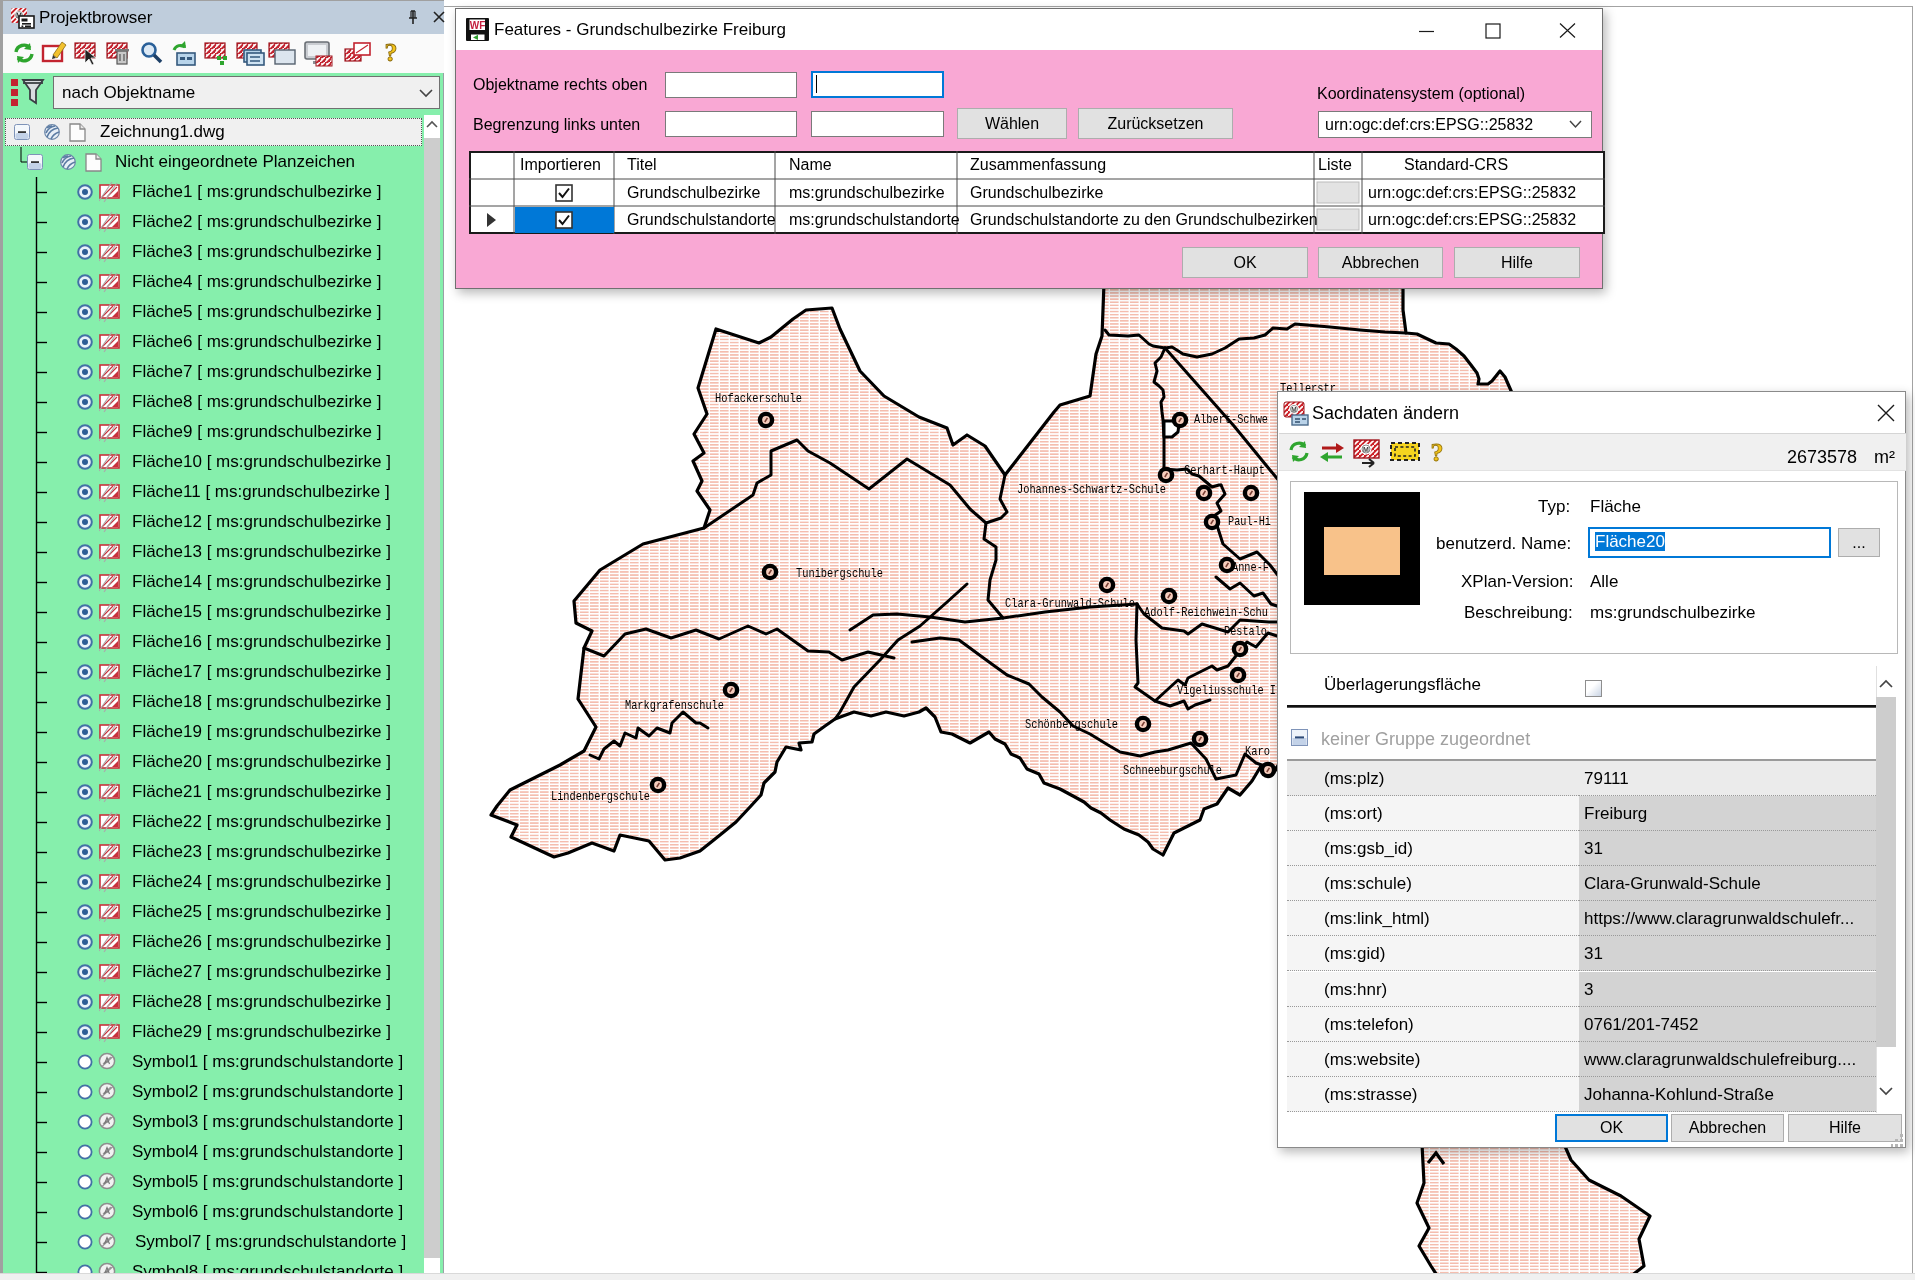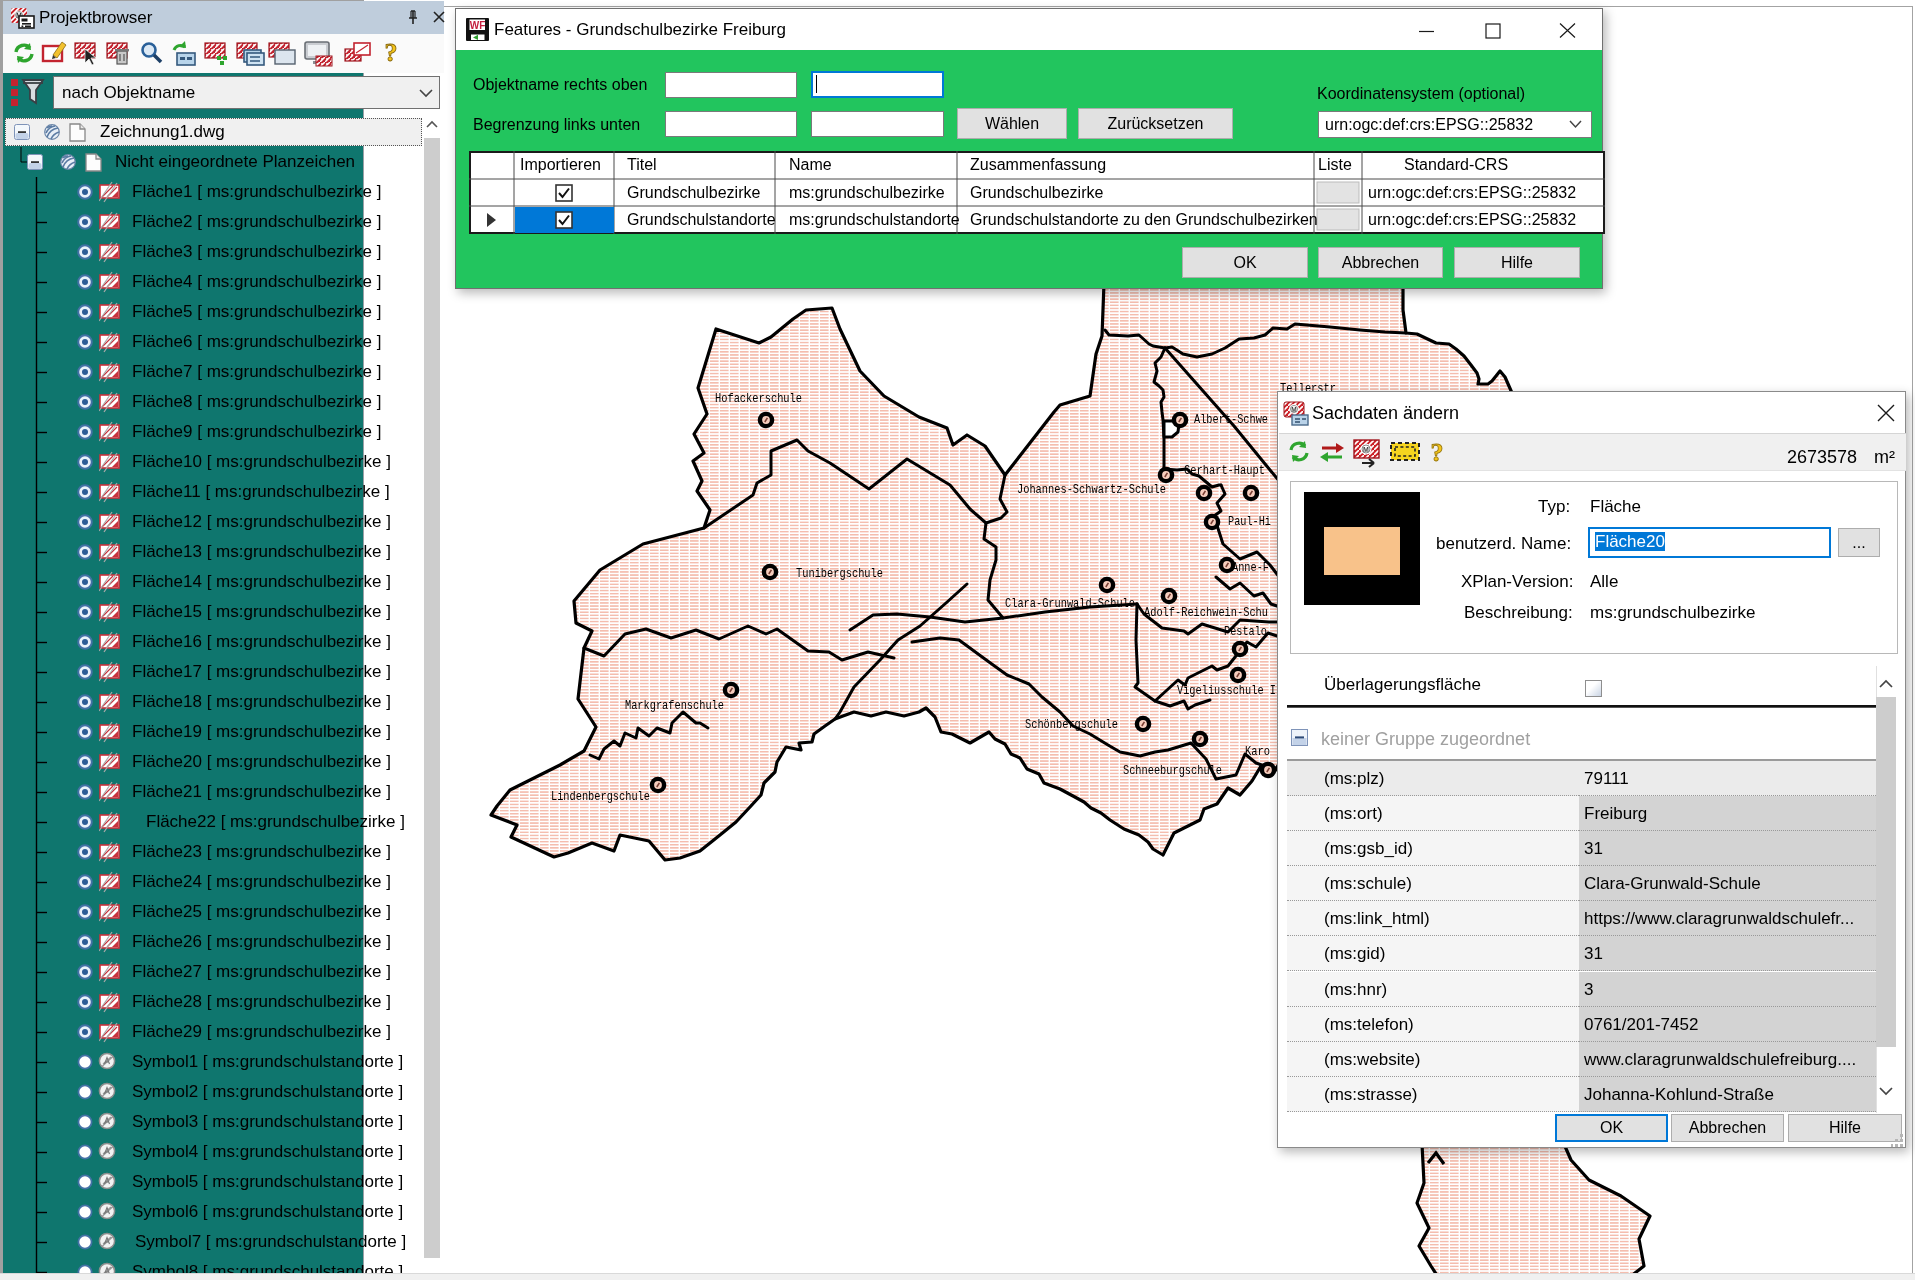--- a/index.html
+++ b/index.html
@@ -140,21 +140,21 @@
     <text x="1228" y="525" font-family="Liberation Mono,monospace" font-size="13" fill="#000" textLength="43" lengthAdjust="spacingAndGlyphs">Paul-Hi</text>
     <text x="1232" y="571" font-family="Liberation Mono,monospace" font-size="13" fill="#000" textLength="37" lengthAdjust="spacingAndGlyphs">Anne-F</text>
     <text x="1184" y="474" font-family="Liberation Mono,monospace" font-size="13" fill="#000" textLength="81" lengthAdjust="spacingAndGlyphs">Gerhart-Haupt</text>
     <text x="1194" y="423" font-family="Liberation Mono,monospace" font-size="13" fill="#000" textLength="74" lengthAdjust="spacingAndGlyphs">Albert-Schwe</text>
     <text x="1245" y="755" font-family="Liberation Mono,monospace" font-size="13" fill="#000" textLength="25" lengthAdjust="spacingAndGlyphs">Karo</text>
     <text x="1280" y="392" font-family="Liberation Mono,monospace" font-size="13" fill="#000" textLength="56" lengthAdjust="spacingAndGlyphs">Tellerstr</text>
     <line x1="444" y1="6.5" x2="1912" y2="6.5" stroke="#a3a3a3" stroke-width="1"></line>
     <line x1="1912.5" y1="6" x2="1912.5" y2="1280" stroke="#a3a3a3" stroke-width="1"></line>
   </svg>
 <div class="abs" style="left:0;top:1273px;width:1915px;height:7px;background:#f0f0f0;border-top:1px solid #d9d9d9;z-index:10"></div>
-<div class="abs" style="left:0;top:0;width:364px;height:1280px;background:#0f766e;border-right:1px solid #9aa0a6;border-left:3px solid #a0a0a0;border-top:1px solid #a0a0a0">
+<div class="abs" style="left:0;top:0;width:444px;height:1280px;background:#86efac;border-right:1px solid #9aa0a6;border-left:3px solid #a0a0a0;border-top:1px solid #a0a0a0">
     <div class="abs" style="left:0;top:0;width:441px;height:33px;background:#bfcddc"></div>
     <svg class="abs" style="left:7px;top:6px" width="26" height="24" viewBox="0 0 26 24">
 <defs>
         <pattern id="rh" width="5" height="5" patternUnits="userSpaceOnUse">
 <rect width="5" height="5" fill="#cc2027"></rect>
           <path d="M0,5 L5,0 M-1,1 L1,-1 M4,6 L6,4" stroke="#fff" stroke-width="1.6"></path>
         </pattern>
       </defs>
 <rect x="1" y="1" width="16" height="15" rx="2" fill="url(#rh)"></rect>
 <circle cx="9" cy="8" r="4.6" fill="#fff"></circle>
@@ -513,21 +513,21 @@
       <svg class="abs" style="left:96px;top:666px" width="21" height="22">
         <use href="#rhatch"></use>
       </svg>
       <div class="lbl" style="left:129px;top:667px">Fläche21 [ ms:grundschulbezirke ]</div>
       <svg class="abs" style="left:74px;top:699px" width="16" height="16">
         <use href="#radio"></use>
       </svg>
       <svg class="abs" style="left:96px;top:696px" width="21" height="22">
         <use href="#rhatch"></use>
       </svg>
-      <div class="lbl" style="left:143px;top:697px">Fläche22 [ ms:grundschulbezirke ]</div>
+      <div class="lbl" style="left:129px;top:697px">Fläche22 [ ms:grundschulbezirke ]</div>
       <svg class="abs" style="left:74px;top:729px" width="16" height="16">
         <use href="#radio"></use>
       </svg>
       <svg class="abs" style="left:96px;top:726px" width="21" height="22">
         <use href="#rhatch"></use>
       </svg>
       <div class="lbl" style="left:129px;top:727px">Fläche23 [ ms:grundschulbezirke ]</div>
       <svg class="abs" style="left:74px;top:759px" width="16" height="16">
         <use href="#radio"></use>
       </svg>
@@ -626,21 +626,21 @@
         <use href="#nosym"></use>
       </svg>
       <div class="lbl" style="left:129px;top:1147px">Symbol8 [ ms:grundschulstandorte ]</div>
     </div>
     <div class="abs" style="left:421px;top:114px;width:16px;height:1160px;background:#fff"></div>
     <svg class="abs" style="left:421px;top:117px" width="16" height="14" viewBox="0 0 16 14">
       <path d="M3,9 L8,4 L13,9" fill="none" stroke="#555" stroke-width="1.6"></path>
     </svg>
     <div class="abs" style="left:421px;top:137px;width:16px;height:1120px;background:#cdcdcd"></div>
   </div>
-<div class="abs" style="left:455px;top:8px;width:1148px;height:281px;background:#22c55e;border:1px solid #707070;box-shadow:3px 4px 10px rgba(0,0,0,0.28)">
+<div class="abs" style="left:455px;top:8px;width:1148px;height:281px;background:#f9a8d4;border:1px solid #707070;box-shadow:3px 4px 10px rgba(0,0,0,0.28)">
     <div class="abs" style="left:0;top:0;width:1146px;height:41px;background:#fff"></div>
     <svg class="abs" style="left:9px;top:8px" width="25" height="25" viewBox="0 0 25 25">
 <path d="M1,2 Q1,1 2,1 L23,1 Q24,1 24,2 L24,23 Q24,24 23,24 L2,24 Q1,24 1,23 Z" fill="#111"></path>
 <rect x="4.5" y="2.5" width="15.5" height="10.5" fill="#fff"></rect>
 <text x="12.5" y="11.5" font-size="10" font-weight="bold" text-anchor="middle" fill="#c41f3e" font-family="Liberation Sans">WF</text>
 <rect x="6" y="17.5" width="13.5" height="5.5" fill="#fff"></rect>
 <path d="M13,17.8 L8,20.4 L13,23 Z" fill="#2f9e2f"></path>
 </svg>
     <div class="lbl" style="left:38px;top:11px;font-size:17px">Features - Grundschulbezirke Freiburg</div>
     <svg class="abs" style="left:958px;top:13px" width="170" height="17" viewBox="0 0 170 17">

